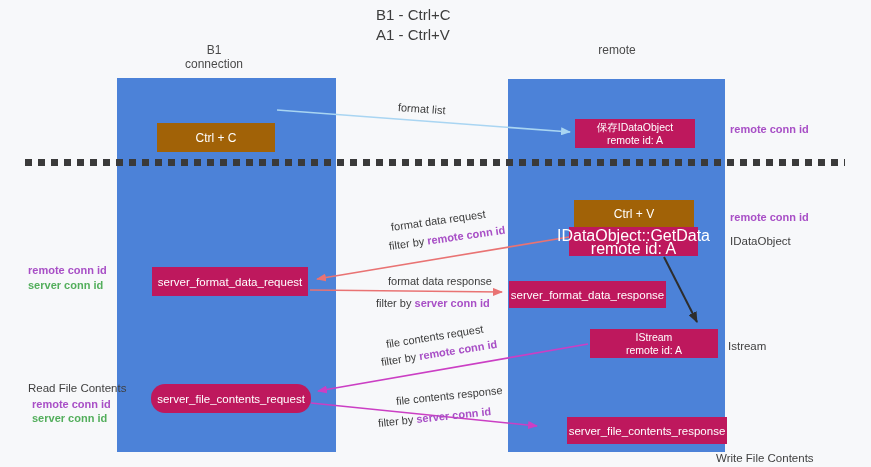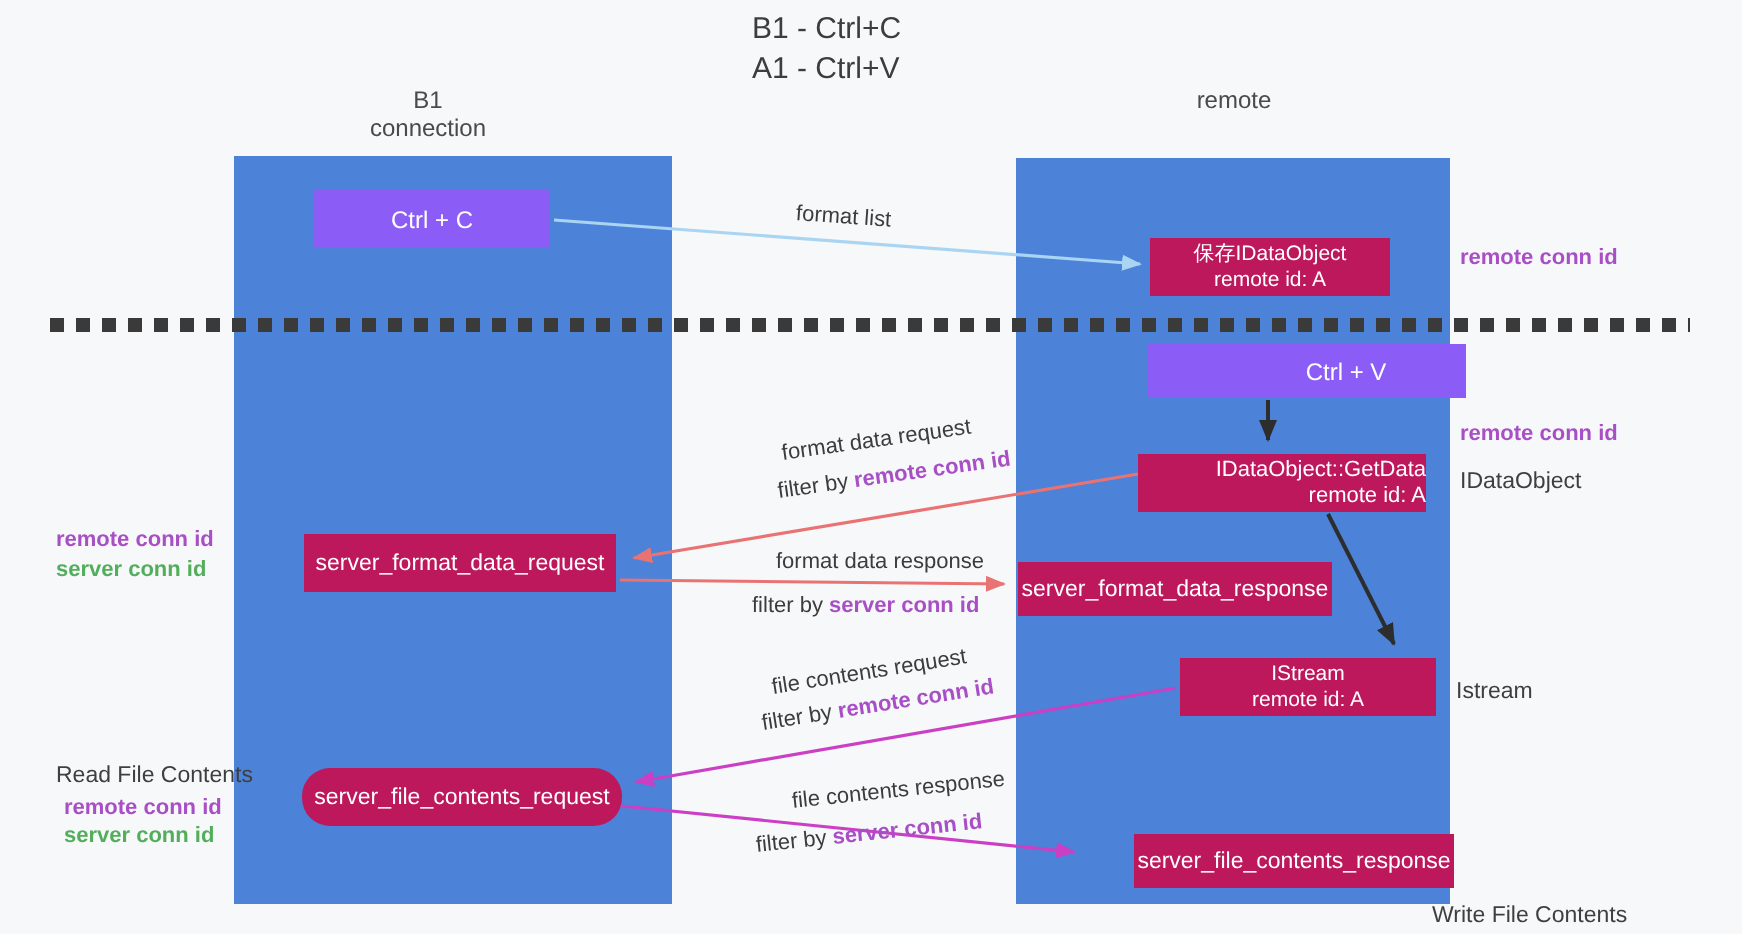--- a/index.html
+++ b/index.html
@@ -5,26 +5,26 @@
   html,body{margin:0;padding:0;background:#f7f8fa;font-family:"Liberation Sans",sans-serif;}
   .canvas{position:relative;width:871px;height:467px;background:#f7f8fa;overflow:hidden;}
   .lane{position:absolute;background:#4c82d8;}
   .lane-left{left:117px;top:78px;width:219px;height:374px;}
   .lane-right{left:508px;top:79px;width:217px;height:373px;}
   .title-block{position:absolute;left:376px;top:5px;font-size:15px;line-height:20px;color:#3d3d3d;}
   .col-header{position:absolute;width:120px;text-align:center;font-size:12px;line-height:14px;color:#4a4a4a;}
   .hdr-left{left:154px;top:43px;}
   .hdr-right{left:557px;top:43px;}
   .node{position:absolute;display:flex;flex-direction:column;align-items:center;justify-content:center;color:#fff;text-align:center;}
-  .green{background:#8b5cf6;}
+  .green{background:#a16207;margin-top:28px;}
   .orange{background:#be185d;}
   .n-ctrlc{left:157px;top:95px;width:118px;height:29px;font-size:12px;}
   .n-saveobj{left:575px;top:119px;width:120px;height:29px;font-size:10.5px;line-height:13px;}
-  .n-ctrlv{left:574px;top:172px;width:120px;height:27px;font-size:12px;padding-left:39px;}
-  .n-getdata{left:569px;top:227px;width:144px;height:29px;font-size:11px;line-height:13px;align-items:flex-end;}
+  .n-ctrlv{left:574px;top:172px;width:120px;height:27px;font-size:12px;}
+  .n-getdata{left:569px;top:227px;width:129px;height:29px;font-size:16px;line-height:13px;}
   .n-fmtreq{left:152px;top:267px;width:156px;height:29px;font-size:11.5px;}
   .n-fmtresp{left:509px;top:281px;width:157px;height:27px;font-size:11.5px;}
   .n-istream{left:590px;top:329px;width:128px;height:29px;font-size:10.5px;line-height:13px;}
   .n-filereq{left:151px;top:384px;width:160px;height:29px;font-size:11.5px;border-radius:14px;}
   .n-fileresp{left:567px;top:417px;width:160px;height:27px;font-size:11.5px;}
   .dashline{position:absolute;left:25px;top:159px;width:820px;height:7px;
     background:repeating-linear-gradient(90deg,#3a3a3a 0 7px,transparent 7px 13px);}
   .side-label{position:absolute;font-size:11.5px;color:#3f3f3f;white-space:nowrap;}
   .purple{color:#a84fc6;font-weight:bold;}
   .greentx{color:#53ae5c;font-weight:bold;}

